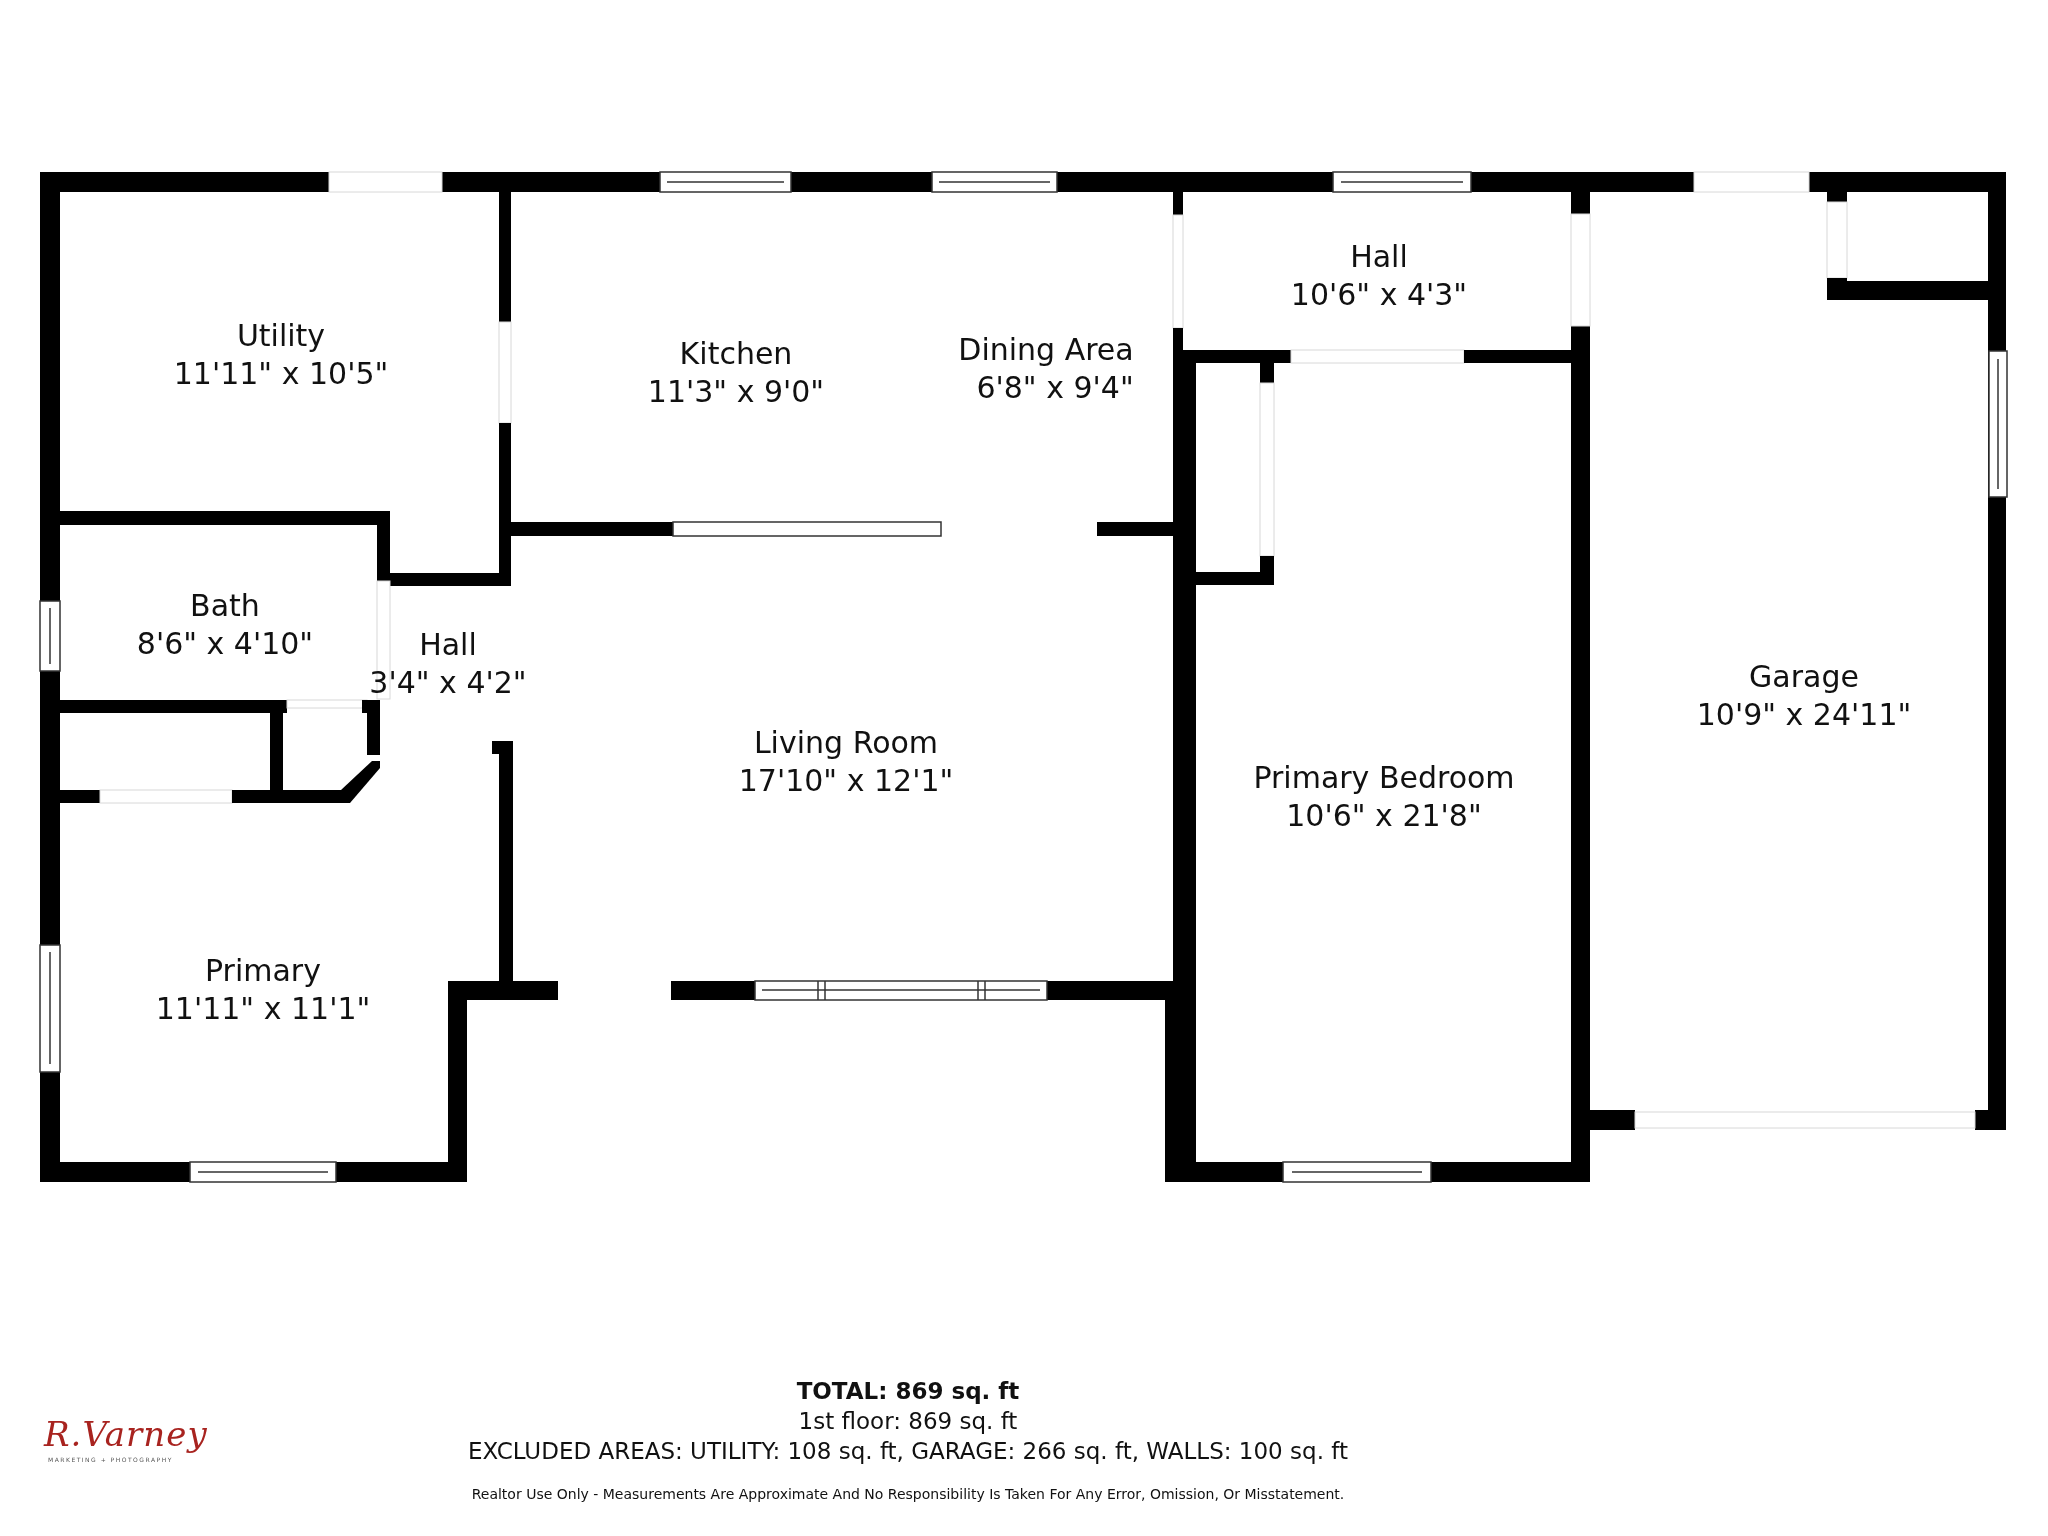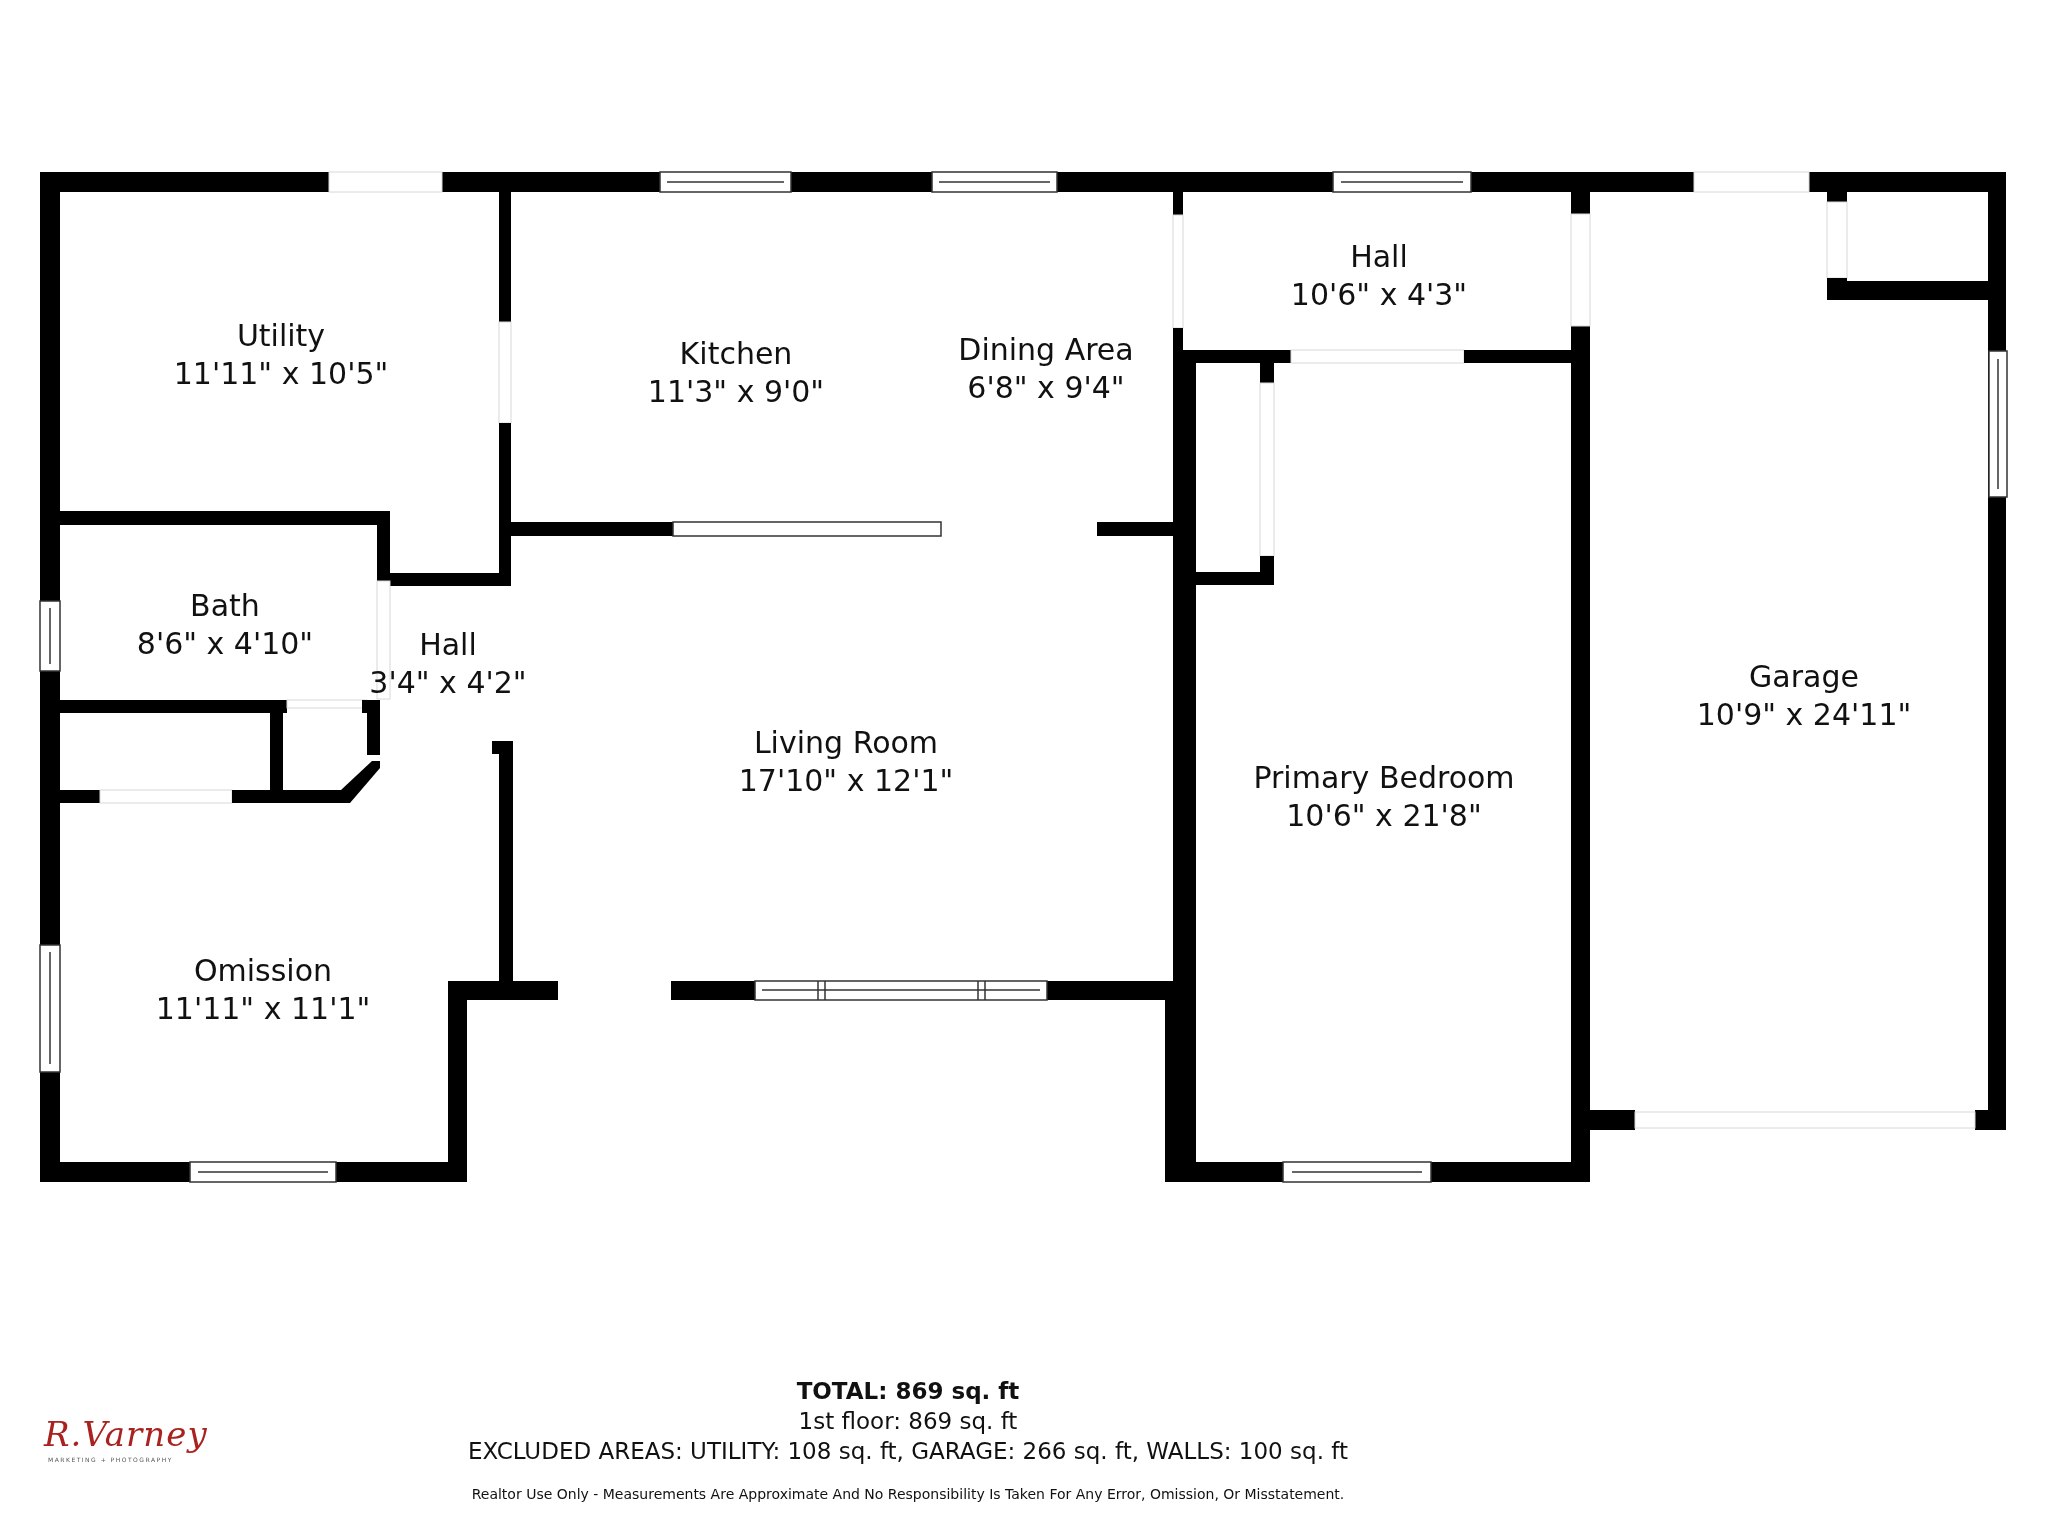--- a/index.html
+++ b/index.html
@@ -147,21 +147,21 @@
 </svg>
 
 <div class="room-label" style="left:281px; top:355px;">
   <span>Utility</span>
   <span>11'11" x 10'5"</span>
 </div>
 <div class="room-label" style="left:720px; top:373px;margin-left:16px;">
   <span>Kitchen</span>
   <span>11'3" x 9'0"</span>
 </div>
-<div class="room-label" style="left:1046px; top:369px;">
+<div class="room-label" style="left:1046px; top:369px;text-align:right;">
   <span>Dining Area</span>
   <span>6'8" x 9'4"</span>
 </div>
 <div class="room-label" style="left:1379px; top:276px;">
   <span>Hall</span>
   <span>10'6" x 4'3"</span>
 </div>
 <div class="room-label" style="left:1804px; top:696px;">
   <span>Garage</span>
   <span>10'9" x 24'11"</span>
@@ -176,21 +176,21 @@
 </div>
 <div class="room-label" style="left:846px; top:762px;">
   <span>Living Room</span>
   <span>17'10" x 12'1"</span>
 </div>
 <div class="room-label" style="left:1384px; top:797px;">
   <span>Primary Bedroom</span>
   <span>10'6" x 21'8"</span>
 </div>
 <div class="room-label" style="left:263px; top:990px;">
-  <span>Omission</span>
+  <span>Primary</span>
   <span>11'11" x 11'1"</span>
 </div>
 
 <div class="footer total">TOTAL: 869 sq. ft</div>
 <div class="footer floor">1st floor: 869 sq. ft</div>
 <div class="footer excluded">EXCLUDED AREAS: UTILITY: 108 sq. ft, GARAGE: 266 sq. ft, WALLS: 100 sq. ft</div>
 <div class="footer disclaimer">Realtor Use Only - Measurements Are Approximate And No Responsibility Is Taken For Any Error, Omission, Or Misstatement.</div>
 
 <div class="logo">
   <div class="logo-main">R.Varney</div>

